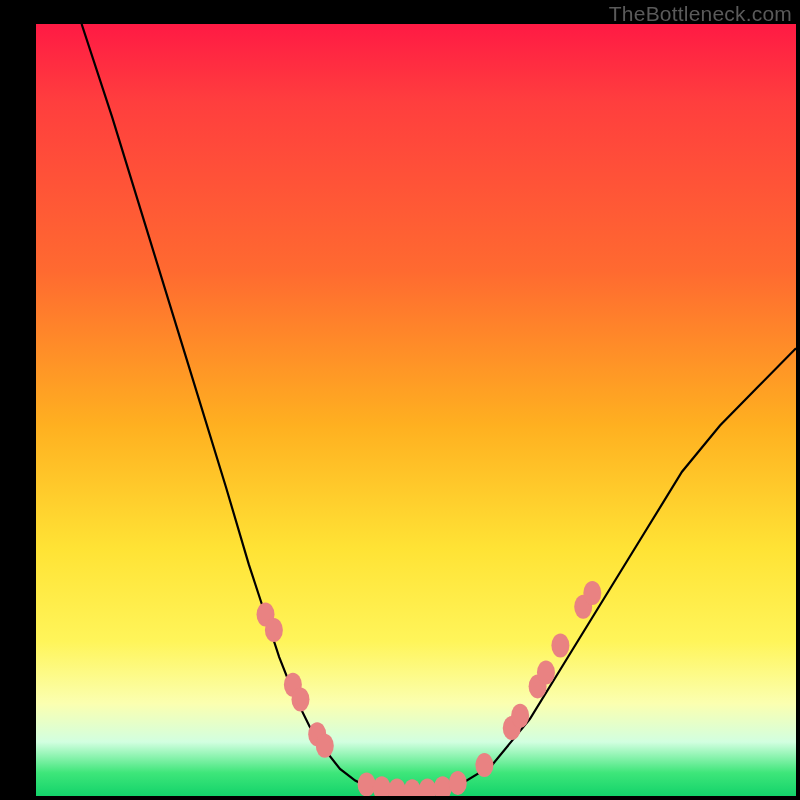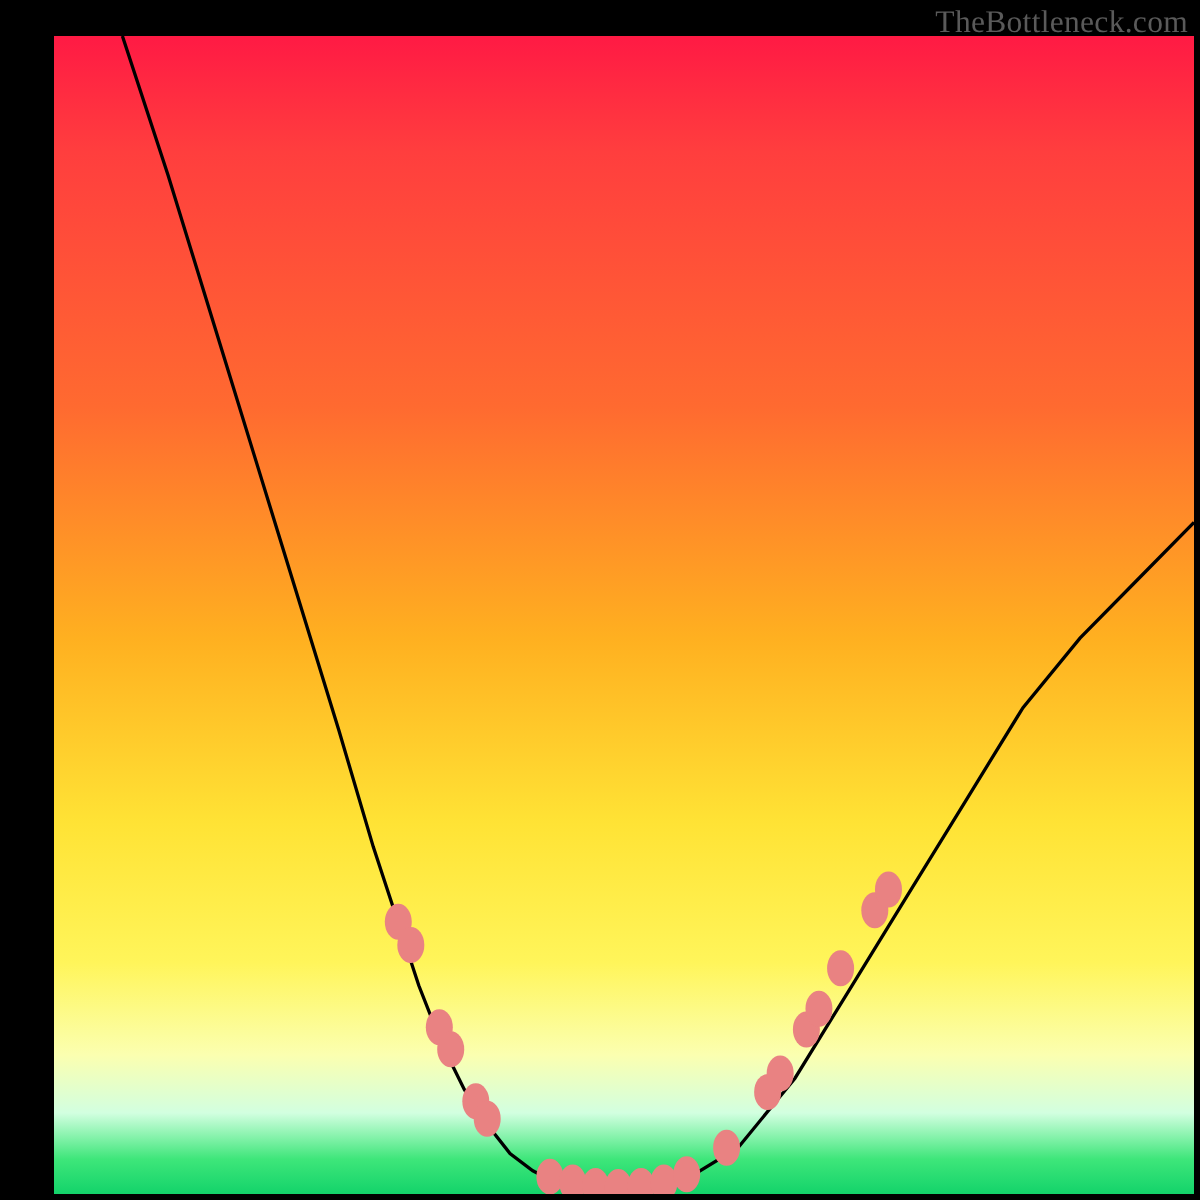--- a/index.html
+++ b/index.html
@@ -9,21 +9,20 @@
     height: 800px;
     overflow: hidden;
     background: #000;
     font-family: Arial, Helvetica, sans-serif;
   }
   .frame {
     position: relative;
     width: 800px;
     height: 800px;
     background: #000;
-    font-family: Liberation Serif, serif;
   }
   .plot-area {
     position: absolute;
     left: 36px;
     top: 24px;
     width: 760px;
     height: 772px;
     background: linear-gradient(
       to bottom,
       #ff1a44 0%,

